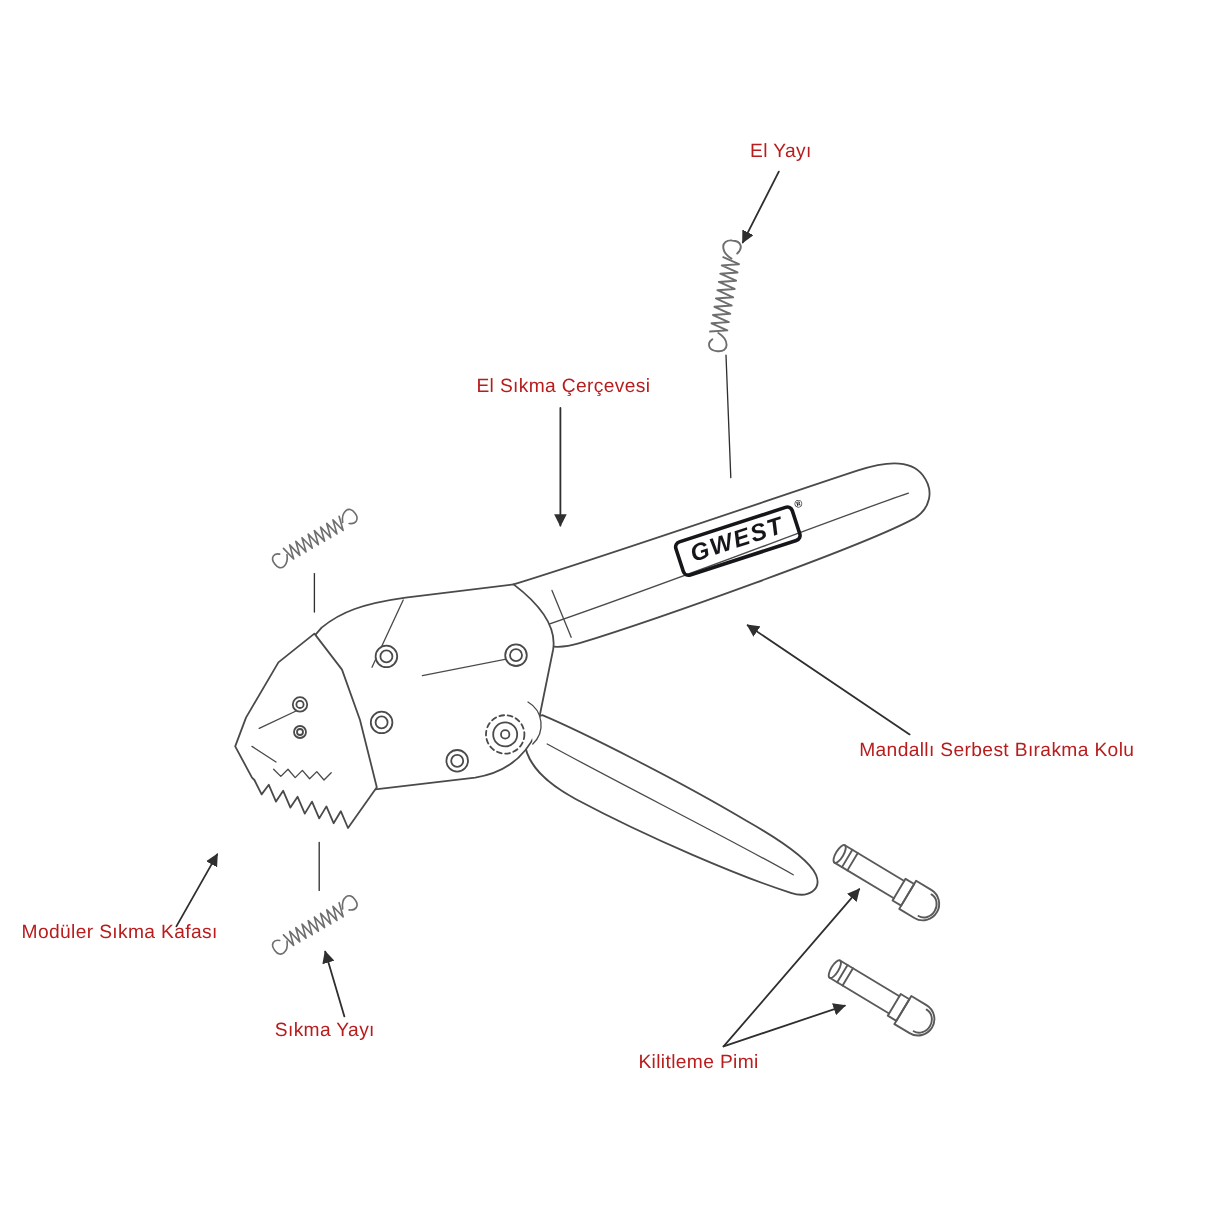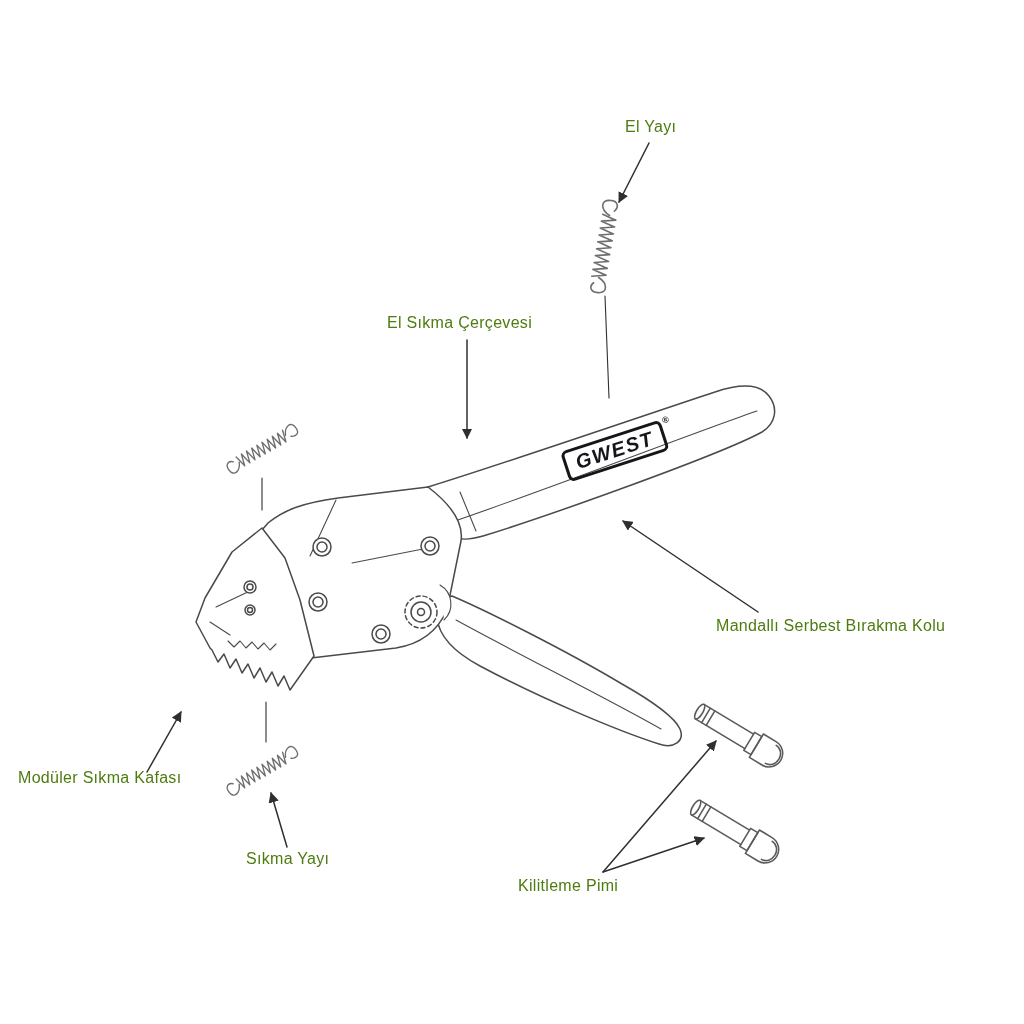--- a/index.html
+++ b/index.html
@@ -3,21 +3,21 @@
 <meta charset="utf-8">
 <style>
   html,body{margin:0;padding:0;}
   body{
     width:1024px;height:1024px;position:relative;background:#ffffff;
     font-family:"Liberation Sans", sans-serif;overflow:hidden;
   }
   .stage{position:absolute;inset:0;}
   svg.drawing{position:absolute;left:0;top:0;}
   .label{
-    position:absolute;font-size:16px;color:#4d7c0f;letter-spacing:.3px;
+    position:absolute;font-size:16px;color:#b91c1c;letter-spacing:.3px;
     white-space:nowrap;
   }
   .logo-wrap{
     position:absolute;left:560px;top:452px;transform:rotate(-18deg);
     transform-origin:0 0;display:flex;align-items:flex-start;gap:2px;color:#15161a;
   }
   .logo-box{
     border:3px solid #15161a;border-radius:6px;padding:0 9px 2px;
     font-style:italic;font-weight:bold;font-size:20px;letter-spacing:1.5px;
     line-height:24px;
@@ -148,28 +148,28 @@
       <line x1="603" y1="872" x2="716" y2="741" marker-end="url(#arrow)"></line>
       <line x1="603" y1="872" x2="704" y2="838" marker-end="url(#arrow)"></line>
       <line x1="605" y1="296" x2="609" y2="398" stroke-width="1.1"></line>
       <line x1="262" y1="478" x2="262" y2="510" stroke-width="1.1"></line>
       <line x1="266" y1="702" x2="266" y2="742" stroke-width="1.1"></line>
     </g>
   </svg>
 
   <div class="label" style="left:625px;top:118px">El Yayı</div>
 
-  <div class="label" style="left:387px;top:314px">El Sıkma Çerçevesi</div>
+  <div class="label" style="left:397px;top:314px">El Sıkma Çerçevesi</div>
 
   <div class="label" style="left:716px;top:617px">Mandallı Serbest Bırakma Kolu</div>
 
   <div class="label" style="left:18px;top:769px">Modüler Sıkma Kafası</div>
 
-  <div class="label" style="left:246px;top:850px">Sıkma Yayı</div>
+  <div class="label" style="left:229px;top:850px">Sıkma Yayı</div>
 
-  <div class="label" style="left:518px;top:877px">Kilitleme Pimi</div>
+  <div class="label" style="left:532px;top:877px">Kilitleme Pimi</div>
 
   <div class="logo-wrap">
     <span class="logo-box">GWEST</span>
     <span class="logo-reg">®</span>
   </div>
 
 </div>
 
 </body></html>

